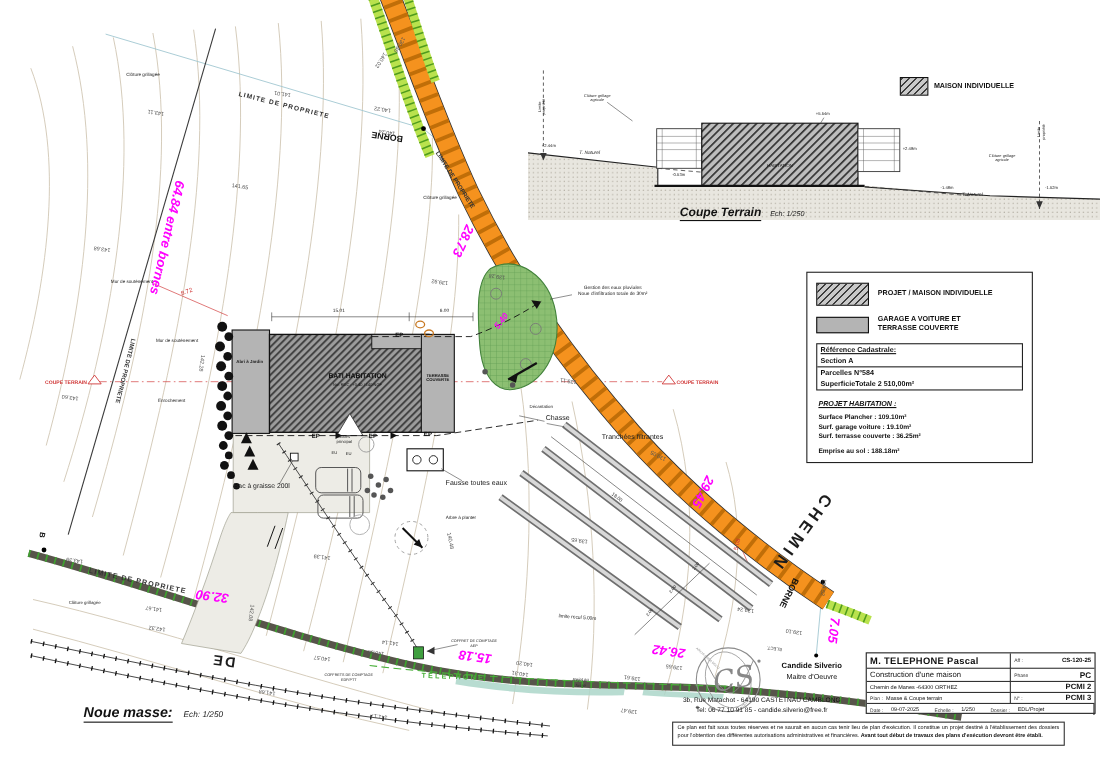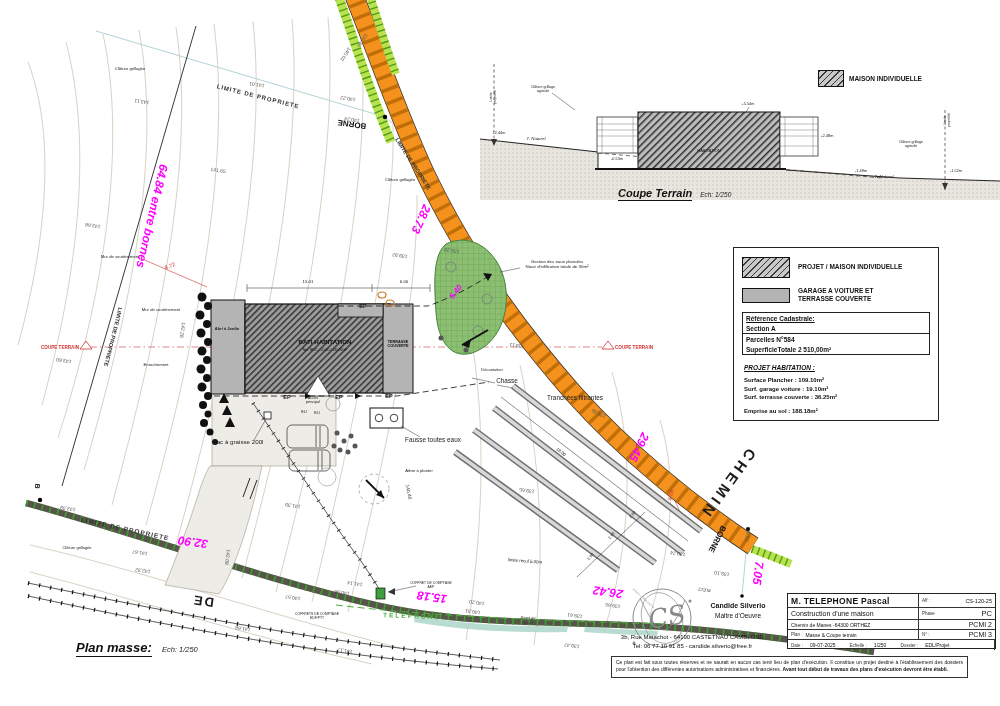--- a/index.html
+++ b/index.html
@@ -35,21 +35,21 @@
   
   #tblock{left:787px;top:593px;width:209px;height:56px;border:1.3px solid #222;box-sizing:border-box;
           display:grid;grid-template-columns:1fr 76px;grid-template-rows:14px 12px 10px 10px 10px;color:#111;}
   #tblock>div{border-right:.8px solid #333;border-bottom:.8px solid #333;display:flex;align-items:center;padding:0 3px;overflow:hidden;}
   #tblock>div:nth-child(2n){border-right:none;}
   #tblock .r5{grid-column:1 / span 2;border-bottom:none;gap:4px;}
   .tb-client{font-size:8.5px;font-weight:bold;letter-spacing:.3px;}
   .tb-proj{font-size:7px;}
   .tb-small{font-size:5px;}
   .tb-klabel{font-size:4.5px;color:#333;margin-right:3px;}
-  .tb-val{font-size:7px;font-weight:normal;margin-left:auto;}
+  .tb-val{font-size:7px;font-weight:bold;margin-left:auto;}
   .tb-val.big{font-size:7.5px;}
   
   #architect{left:600px;top:598px;width:185px;background:transparent;text-align:center;z-index:3;}
   #arch-name{position:absolute;left:88px;top:4px;width:100px;font-size:7px;font-weight:bold;color:#111;}
   #arch-role{position:absolute;left:88px;top:14px;width:100px;font-size:6.5px;color:#111;}
   #arch-addr{position:absolute;left:0px;top:36px;width:185px;font-size:6px;color:#111;}
   #arch-tel{position:absolute;left:0px;top:45px;width:185px;font-size:6px;color:#111;}
   
   #disclaimer{left:611px;top:656px;width:357px;height:22px;border:.9px solid #333;box-sizing:border-box;
               padding:2px 4px;font-size:5px;line-height:1.35;color:#111;text-align:justify;}
@@ -488,17 +488,17 @@
   <div id="arch-role">Maitre d'Oeuvre</div>
   <div id="arch-addr">3b, Rue  Matachot  -  64190 CASTETNAU CAMBLONG</div>
   <div id="arch-tel">Tel: 06 77 10 91 85   -   candide.silverio@free.fr</div>
 </div>
 
 <div class="panel" id="disclaimer">
   <span>Ce plan est fait sous toutes réserves et ne saurait en aucun cas tenir lieu de plan d'exécution. Il constitue un projet destiné à l'établissement des dossiers pour l'obtention des différentes autorisations administratives et financières. </span><span class="b">Avant tout début de travaux des plans d'exécution devront être établi.</span>
 </div>
 
 <div class="panel" id="plan-title" style="background:transparent;">
-  <span class="m">Plan masse:</span>
+  <span class="m">Noue masse:</span>
   <span class="s">Ech: 1/250</span>
 </div>
 
 </div>
 
 </body></html>

